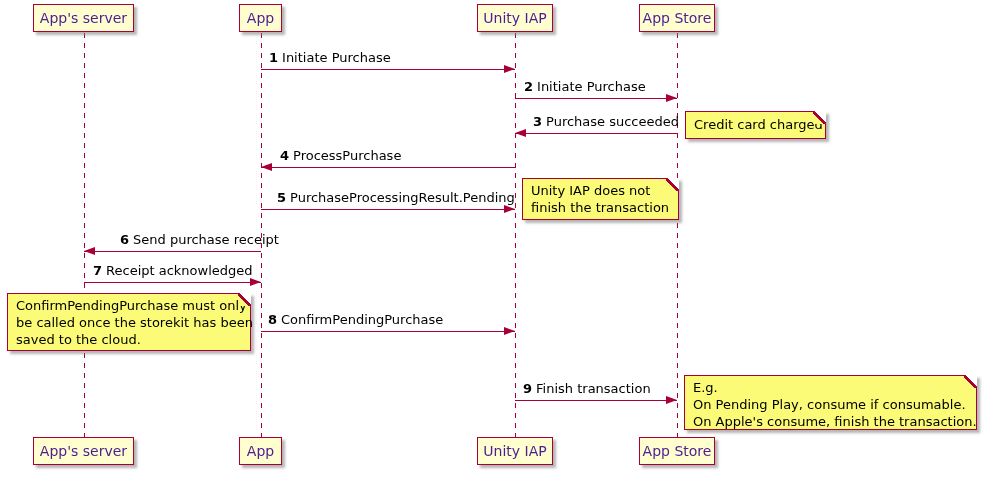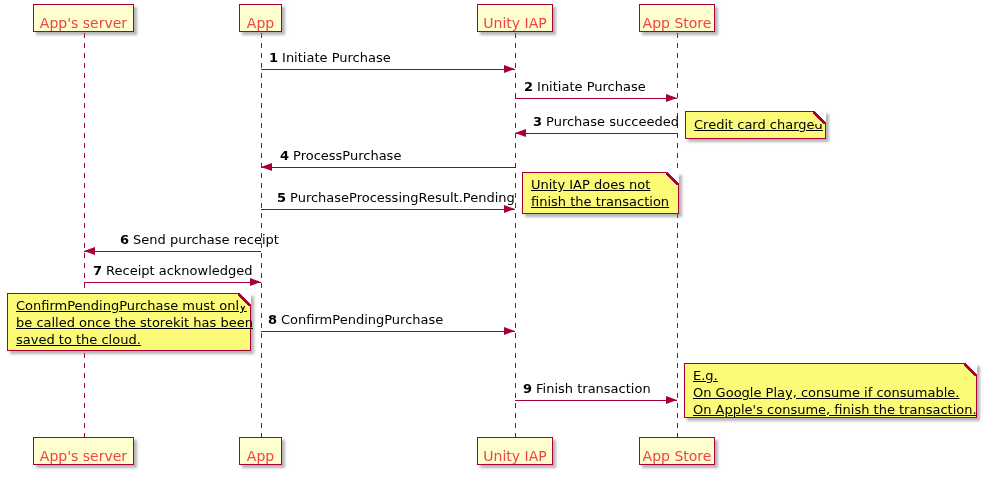--- a/index.html
+++ b/index.html
@@ -17,22 +17,22 @@
     top:33px; height:404px; width:1px;
     background:repeating-linear-gradient(to bottom, #A80036 0 5px, transparent 5px 10px);
   }
   
   .pbox {
     position:absolute;
     height:28px;
     background:#FEFECE;
     border:1.5px solid #A80036;
     box-shadow:3px 3px 2.5px rgba(120,120,120,0.55);
-    display:flex; align-items:flex-end; justify-content:center;
-    font-size:14px; color:#ef4444;
+    display:flex; align-items:center; justify-content:center;
+    font-size:14px; color:#4c1d95;
     white-space:nowrap;
   }
   
   .msg { position:absolute; height:0; }
   .msg .line {
     position:absolute; left:0; right:0; top:0; height:1px;
     background:#A80036;
   }
   .arrowhead {
     position:absolute; width:0; height:0; top:-4px;
@@ -48,21 +48,20 @@
   }
   .mlabel .num { font-weight:bold; margin-right:4px; }
   
   .note {
     position:absolute;
     background:#FBFB77;
     border:1px solid #A80036;
     box-shadow:3px 3px 2.5px rgba(120,120,120,0.55);
     font-size:13px; line-height:17px; color:#000;
     padding:3px 8px 2px 8px;
-    text-decoration:underline;
   }
   .note .fold {
     position:absolute; top:-1px; right:-1px;
     width:13px; height:13px;
     background:linear-gradient(to bottom left,
       #ffffff 0 46%,
       #A80036 46% 58%,
       #FBFB77 58% 100%);
   }
   .note .nline { white-space:nowrap; }
@@ -129,37 +128,37 @@
     <div class="line"></div>
     <div class="arrowhead right"></div>
     <div class="mlabel" style="left:8px"><span class="num">9</span><span>Finish transaction</span></div>
   </div>
 
   <div class="note" style="left:685px;top:111px;width:141px;height:28px;padding-top:4px">
     <div class="fold"></div>
     <div class="nline">Credit card charged</div>
   </div>
 
-  <div class="note" style="left:522px;top:172px;width:157px;height:42px">
+  <div class="note" style="left:522px;top:178px;width:157px;height:42px">
     <div class="fold"></div>
     <div class="nline">Unity IAP does not</div>
     <div class="nline">finish the transaction</div>
   </div>
 
   <div class="note" style="left:7px;top:293px;width:244px;height:58px">
     <div class="fold"></div>
     <div class="nline">ConfirmPendingPurchase must only</div>
     <div class="nline">be called once the storekit has been</div>
     <div class="nline">saved to the cloud.</div>
   </div>
 
-  <div class="note" style="left:684px;top:363px;width:293px;height:55px">
+  <div class="note" style="left:684px;top:375px;width:293px;height:55px">
     <div class="fold"></div>
     <div class="nline">E.g.</div>
-    <div class="nline">On Google Play, consume if consumable.</div>
+    <div class="nline">On Pending Play, consume if consumable.</div>
     <div class="nline">On Apple's consume, finish the transaction.</div>
   </div>
 
   <div class="pbox" style="left:33px;top:4px;width:101px">
       <span>App's server</span>
     </div>
   <div class="pbox" style="left:239px;top:4px;width:43px">
       <span>App</span>
     </div>
   <div class="pbox" style="left:477px;top:4px;width:76px">

